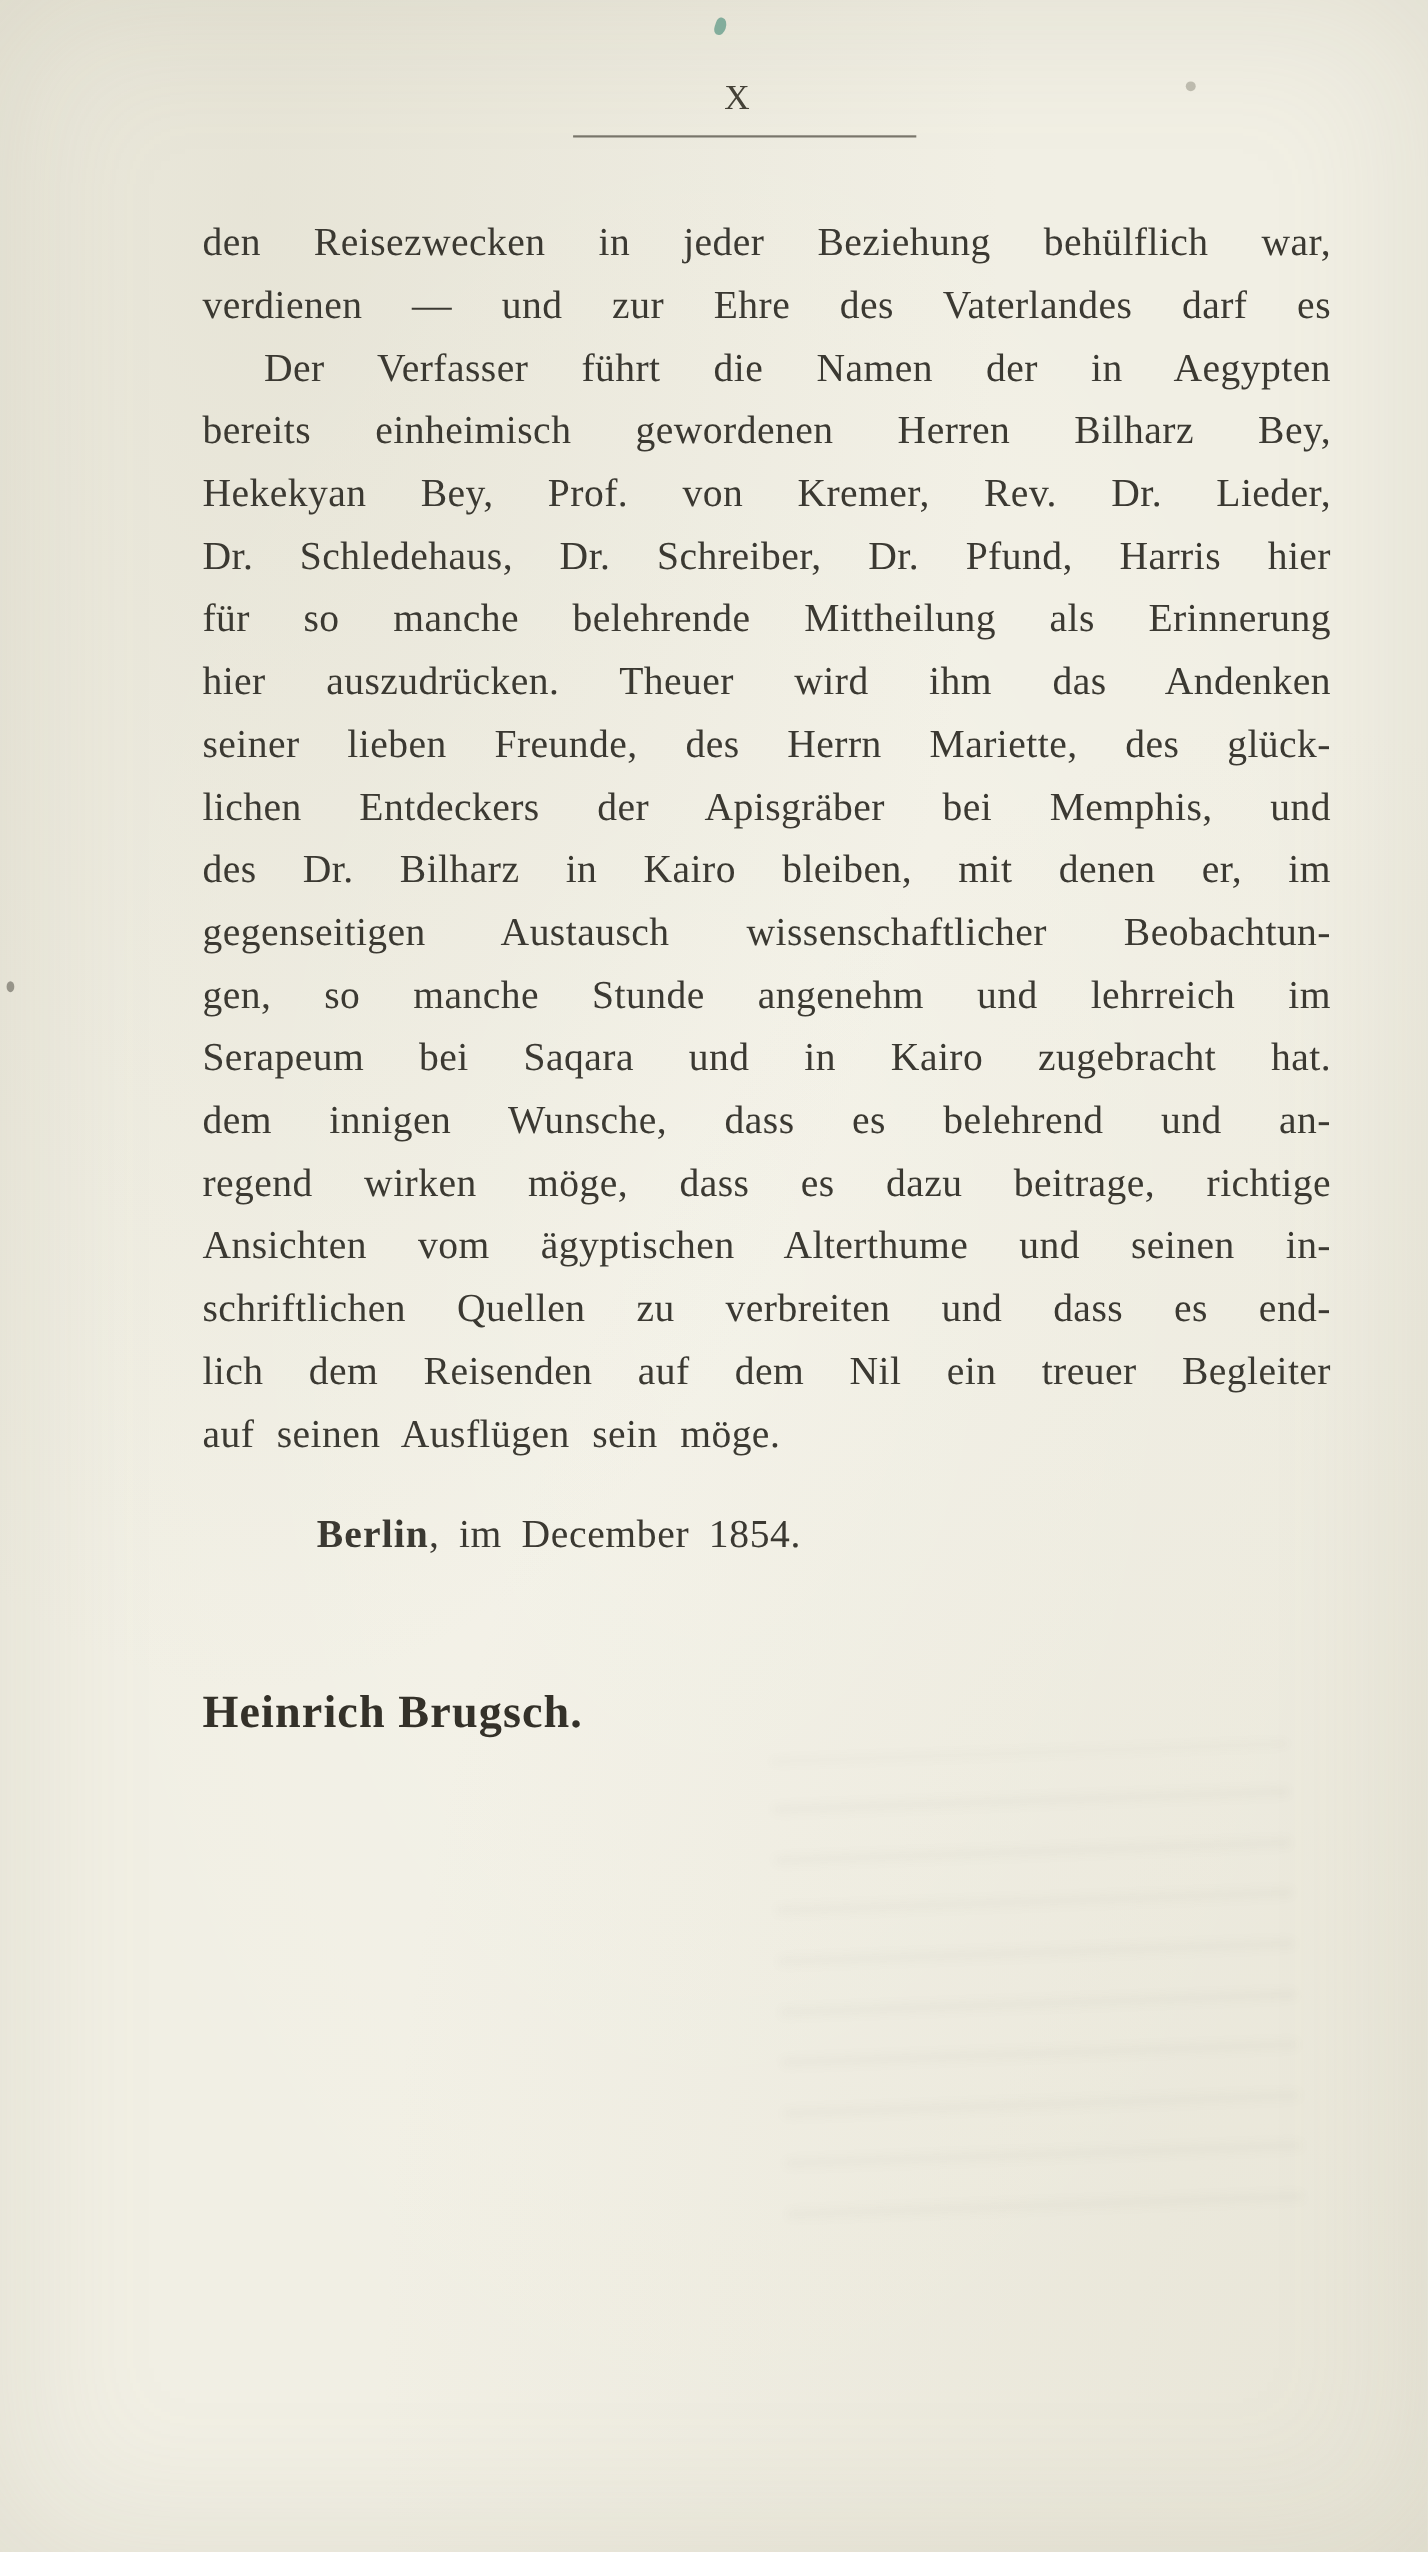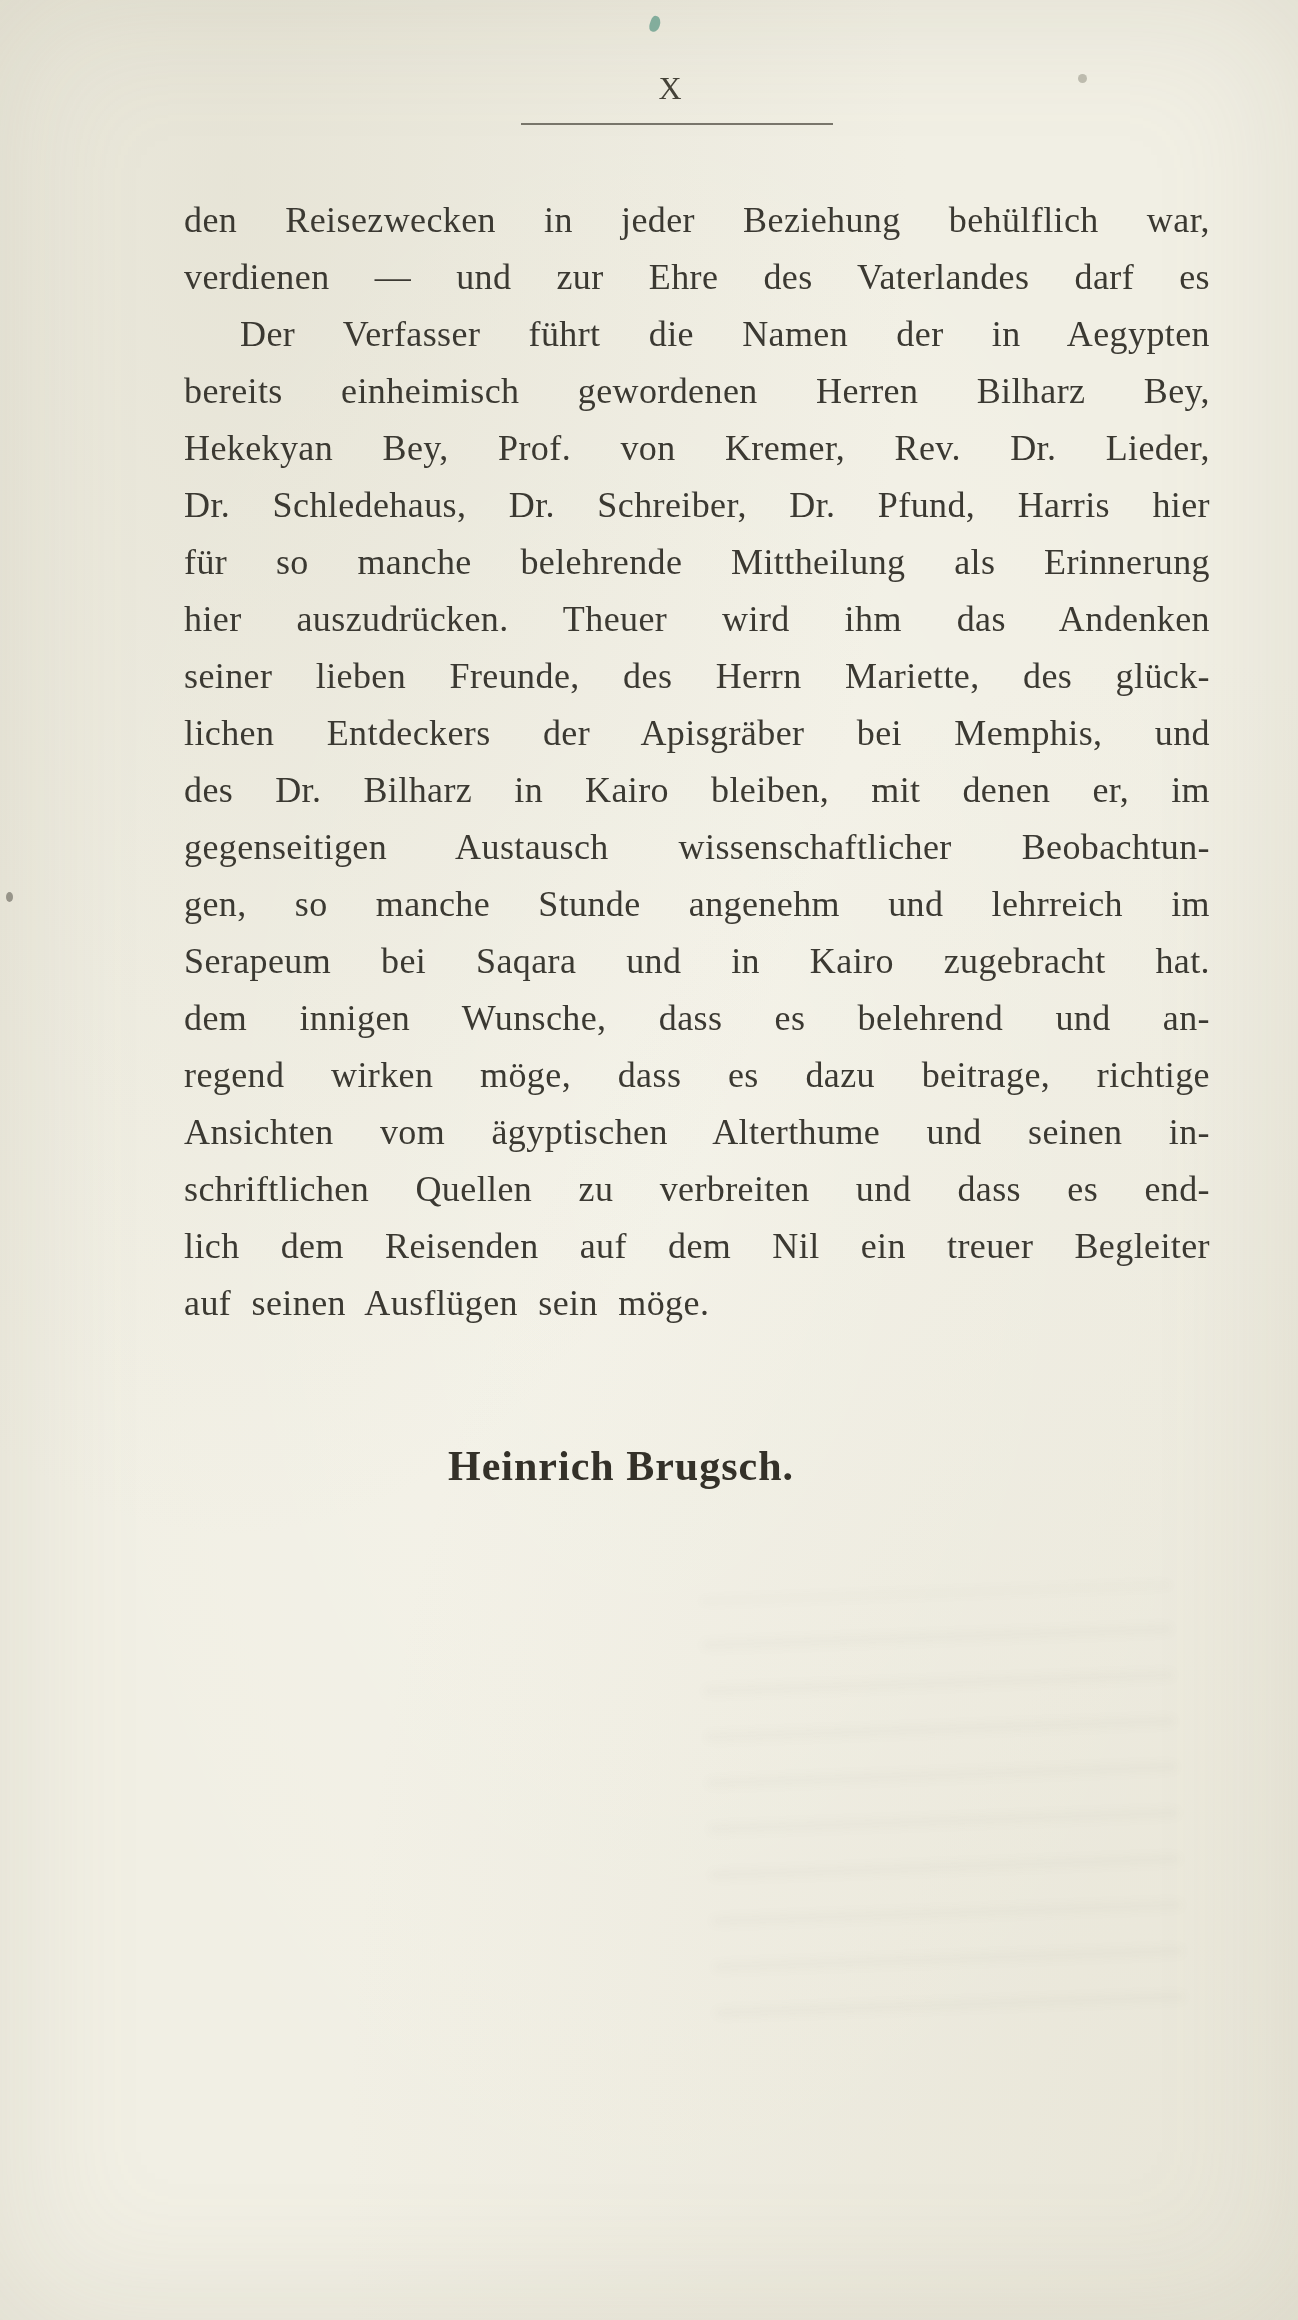--- a/index.html
+++ b/index.html
@@ -79,21 +79,21 @@
   }
   .dateline .place {
     font-weight: bold;
     letter-spacing: 1px;
   }
 
   
   .signature {
     margin-top: 106px;
     padding-right: 152px;
-    text-align: center;
+    text-align: left;
     font-weight: bold;
     font-size: 42px;
     letter-spacing: 1px;
     color: #343129;
   }
 
   
   .speck { position: absolute; border-radius: 50%; }
   .speck-1 {
     left: 650px; top: 16px; width: 10px; height: 16px;
@@ -158,20 +158,21 @@
         <div class="line">Serapeum bei Saqara und in Kairo zugebracht hat.</div>
       </div>
       <div class="para">
         <div class="line">dem innigen Wunsche, dass es belehrend und an-</div>
         <div class="line">regend wirken möge, dass es dazu beitrage, richtige</div>
         <div class="line">Ansichten vom ägyptischen Alterthume und seinen in-</div>
         <div class="line">schriftlichen Quellen zu verbreiten und dass es end-</div>
         <div class="line">lich dem Reisenden auf dem Nil ein treuer Begleiter</div>
         <div class="line last">auf seinen Ausflügen sein möge.</div>
       </div>
+      <p class="dateline"><span class="place">Berlin</span><span>, im December 1854.</span></p>
       <div class="signature">Heinrich Brugsch.</div>
     </main>
 
   <div class="bleed-through"></div>
   <div class="speck speck-1"></div>
   <div class="speck speck-2"></div>
   <div class="speck speck-3"></div>
 
 </div>
 

